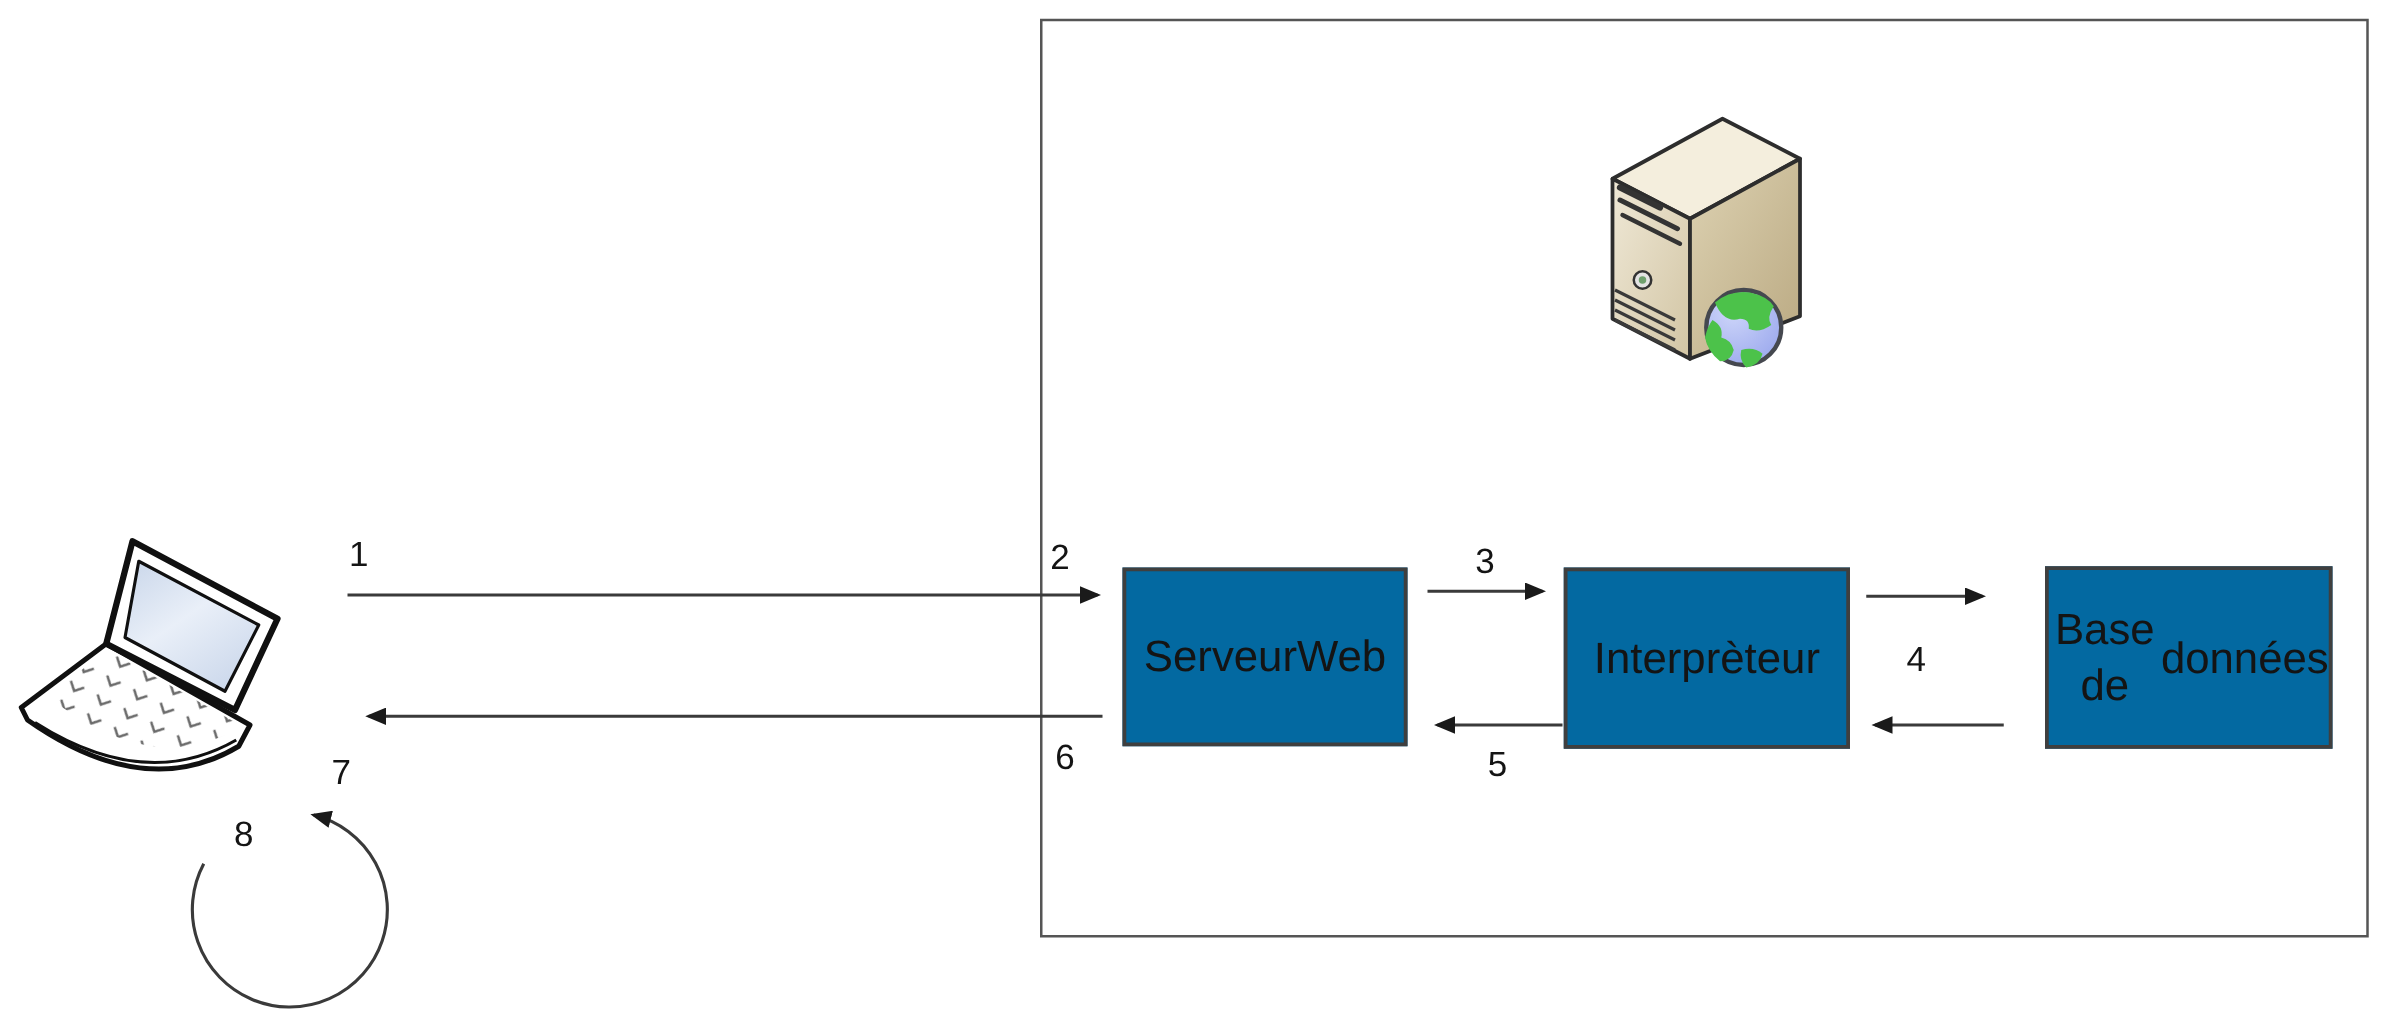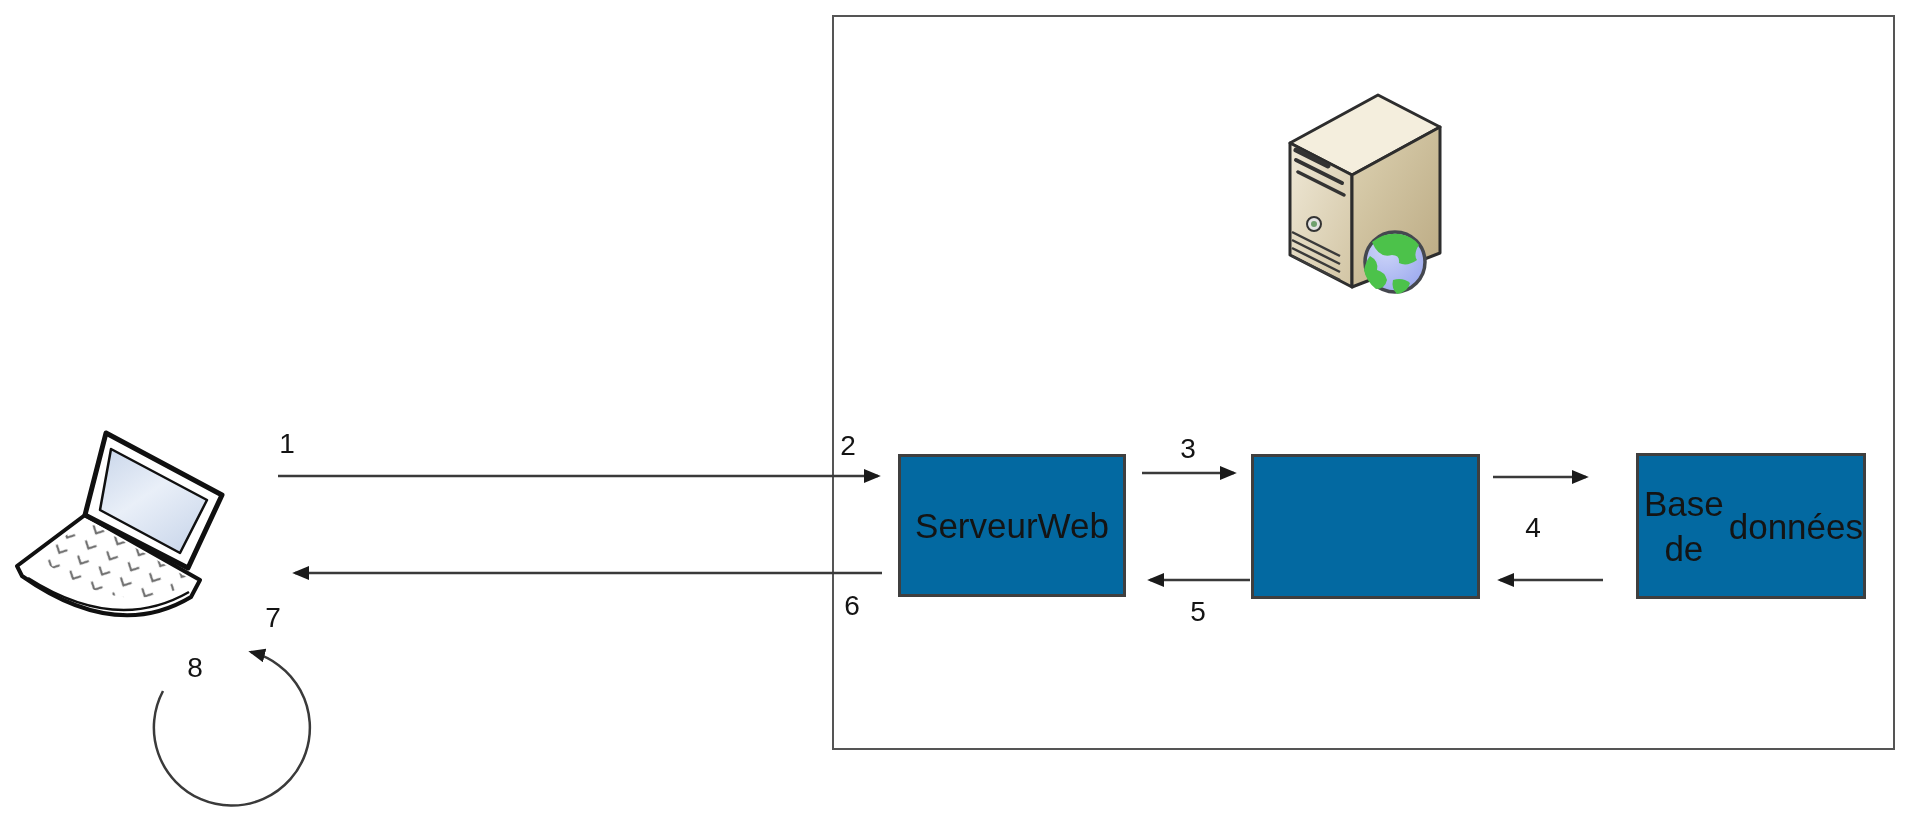--- a/index.html
+++ b/index.html
@@ -140,20 +140,21 @@
     <line x1="1250" y1="580" x2="1150" y2="580" stroke="var(--arrow)" stroke-width="2.5" marker-end="url(#ah)"></line>
     <line x1="882" y1="573" x2="295" y2="573" stroke="var(--arrow)" stroke-width="2.5" marker-end="url(#ah)"></line>
     <path d="M 163 691 A 78 78 0 1 0 251 652" fill="none" stroke="var(--arrow)" stroke-width="2.5" marker-end="url(#ah)"></path>
   </svg>
 
   <div class="node-box box-web">
     <span>Serveur</span>
     <span>Web</span>
   </div>
   <div class="node-box box-interp">
+    <span>Interprèteur</span>
   </div>
   <div class="node-box box-db">
     <span>Base de</span>
     <span>données</span>
   </div>
 
   <div class="num n1">1</div>
   <div class="num n2">2</div>
   <div class="num n3">3</div>
   <div class="num n4">4</div>

